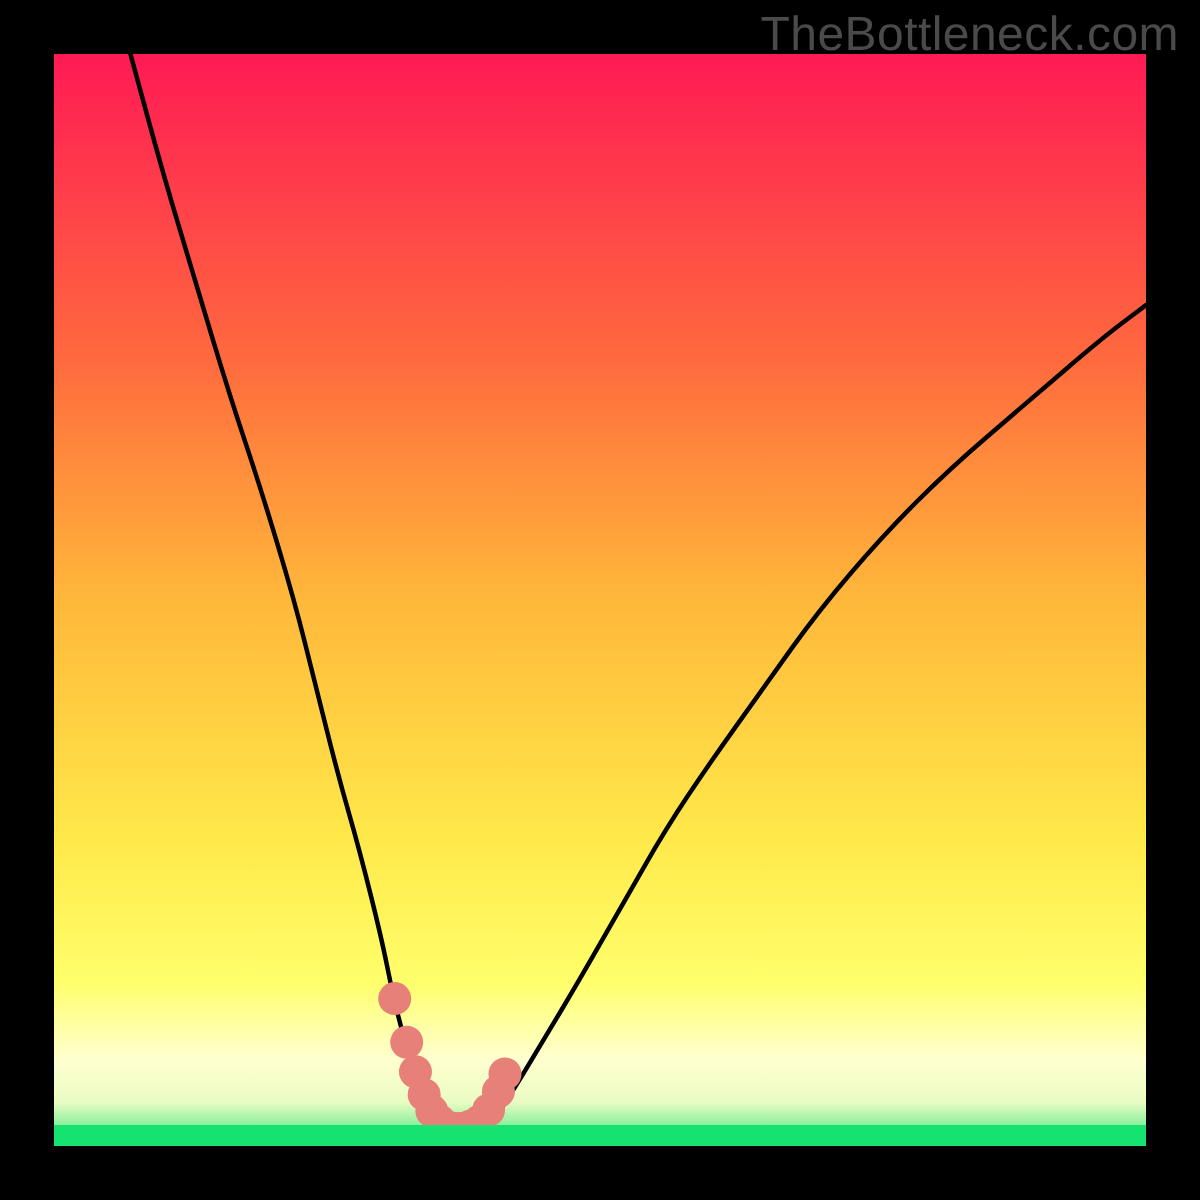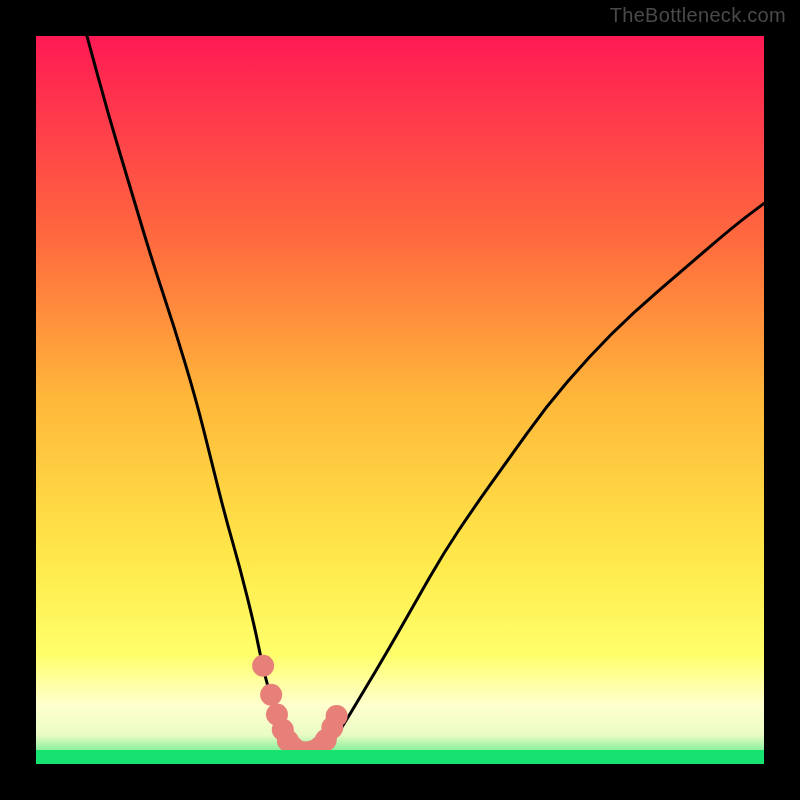--- a/index.html
+++ b/index.html
@@ -15,21 +15,21 @@
     position: relative;
     width: 800px;
     height: 800px;
     background: #000;
   }
   .watermark {
     position: absolute;
     top: 4px;
     right: 14px;
     color: #4a4a4a;
-    font-size: 20px;
+    font-size: 32px;
     font-weight: 500;
     letter-spacing: 0.3px;
     z-index: 10;
   }
   .plot-wrapper {
     position: absolute;
     left: 36px;
     top: 36px;
     width: 728px;
     height: 728px;

